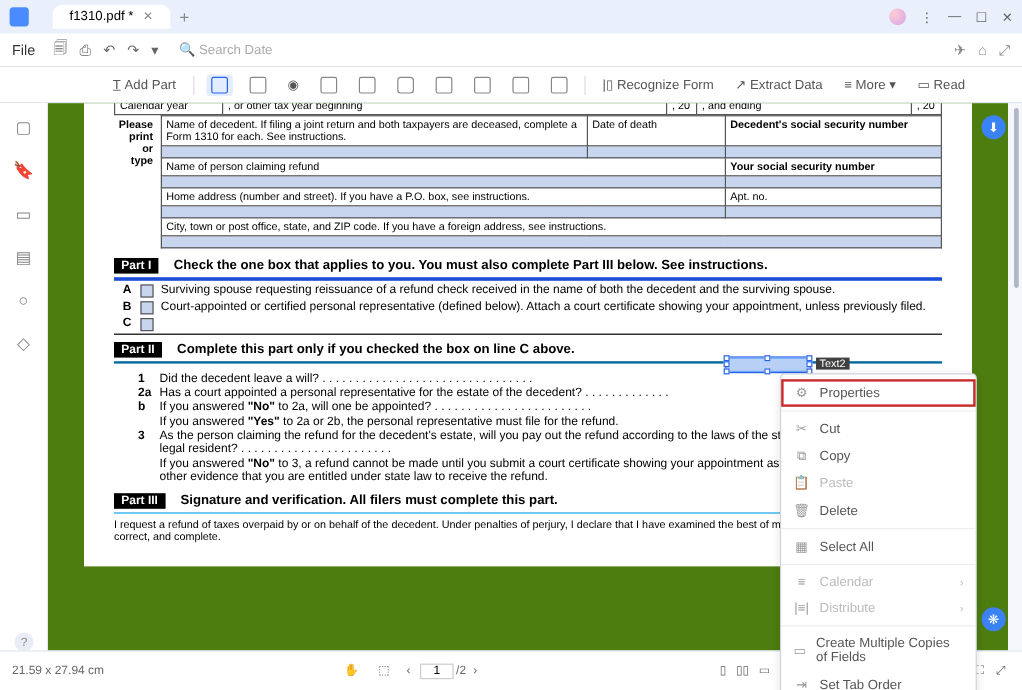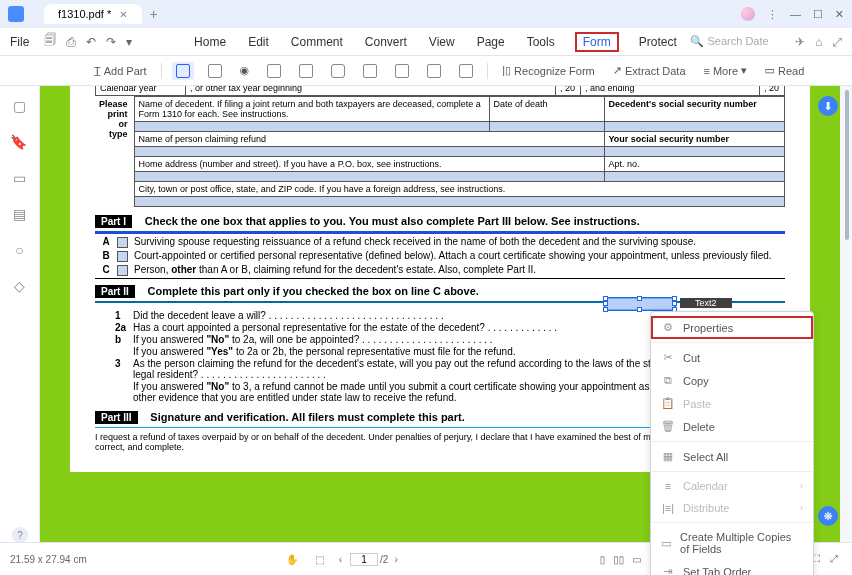--- a/index.html
+++ b/index.html
@@ -17,40 +17,40 @@
 .main-tabs { display: flex; gap: 18px; margin-left: 55px; }
 .main-tabs span { padding: 3px 2px; }
 .main-tabs .active { color: #2563eb; border: 2px solid #c92a2a; padding: 1px 6px; }
 .search-tools { margin-left: 12px; color: #aaa; font-size: 11px; }
 .right-icons { margin-left: auto; display: flex; gap: 10px; color: #888; }
 .toolbar { height: 30px; background: #fff; display: flex; align-items: center; padding-left: 90px; gap: 10px; font-size: 11px; color: #555; border-bottom: 1px solid #e0e4ec; }
 .toolbar .tb-btn { display: flex; align-items: center; gap: 3px; padding: 2px 4px; }
 .toolbar .tb-btn.active { background: #e3edff; border-radius: 3px; }
 .toolbar .tb-ico { width: 14px; height: 14px; border: 1px solid #888; border-radius: 2px; display:inline-block; }
 .toolbar .sep { width:1px; height:16px; background:#ddd; }
-.workspace { position: absolute; top: 86px; left: 40px; right: 12px; bottom: 24px; background:#84cc16; overflow:hidden; }
+.workspace { position: absolute; top: 86px; left: 40px; right: 12px; bottom: 24px; background:#4d7c0f; overflow:hidden; }
 .left-rail { position:absolute; top:86px; left:0; width:40px; bottom:24px; background:#fff; border-right:1px solid #e5e8f0; display:flex; flex-direction:column; align-items:center; padding-top:12px; gap:20px; color:#888; font-size:14px; }
 .doc { background:#fff; margin: 0 auto; width: 740px; padding: 0 25px 20px 25px; font-size: 10px; color:#000; font-family: Arial, sans-serif; }
 .doc table { border-collapse: collapse; width:100%; }
 .doc td { border:1px solid #555; padding:2px 4px; font-size:9px; vertical-align:top; }
 .doc .label-cell { border:none; text-align:right; padding-right:6px; font-size:9px; }
 .doc .blue-row td { background:#c7d5ef; height:10px; }
 .doc .part-hdr { background:#000; color:#fff; font-weight:bold; padding:1px 6px; display:inline-block; font-size:10px; }
 .doc .section-title { font-weight:bold; font-size:11px; margin-left:10px; }
 .doc .line { display:flex; font-size:10px; margin:2px 0; }
 .doc .line .lbl { width:22px; font-weight:bold; text-align:center; }
 .doc .line .chk { width:11px; height:11px; border:1px solid #555; background:#c7d5ef; margin:1px 6px 0 0; flex-shrink:0; }
 .doc .line .txt { flex:1; }
 .doc .q-line { display:flex; font-size:10px; margin:1px 0 1px 20px; }
 .doc .q-line .n { width:18px; font-weight:bold; }
 .doc .q-line .t { flex:1; }
 .form-field { position:absolute; border:1px solid #6fa8ff; background:#b8d0f5; }
 .form-field.sel { box-shadow: 0 0 0 1px #2563eb; }
 .form-field .handle { position:absolute; width:5px; height:5px; background:#fff; border:1px solid #2563eb; }
-.field-label { position:absolute; background:#404040; color:#fff; font-size:9px; padding:0 15px; }
+.field-label { position:absolute; background:#404040; color:#fff; font-size:9px; padding:0 3px; }
 .context-menu { position:absolute; width:164px; background:#fff; border:1px solid #d0d4dc; border-radius:4px; box-shadow:0 2px 8px rgba(0,0,0,0.12); font-size:11px; color:#555; padding:4px 0; z-index:50; }
 .context-menu .item { padding:5px 10px; display:flex; align-items:center; gap:8px; }
 .context-menu .item.disabled { color:#bbb; }
 .context-menu .item.hl { border:2px solid #c92a2a; padding:3px 8px; }
 .context-menu .ico { width:14px; color:#999; font-size:11px; text-align:center; }
 .context-menu .arrow { margin-left:auto; color:#bbb; font-size:9px; }
 .context-menu hr { border:none; border-top:1px solid #eee; margin:3px 0; }
 .statusbar { position:absolute; bottom:0; left:0; right:0; height:14px; background:#fff; border-top:1px solid #e0e4ec; display:flex; align-items:center; font-size:10px; color:#666; padding:16px 10px; }
 .statusbar .sp { flex:1; }
 .statusbar .pg-input { width:28px; text-align:center; border:1px solid #ccc; font-size:10px; margin:0 2px; }
@@ -77,31 +77,20 @@
   </div>
 </div>
 
 <div class="menubar">
   <span class="file">File</span>
   <span class="icon-btn">🗐</span>
   <span class="icon-btn">⎙</span>
   <span class="icon-btn">↶</span>
   <span class="icon-btn">↷</span>
   <span class="icon-btn">▾</span>
-  <div class="main-tabs">
-    <span>Home</span>
-    <span>Edit</span>
-    <span>Comment</span>
-    <span>Convert</span>
-    <span>View</span>
-    <span>Page</span>
-    <span>Tools</span>
-    <span class="active">Form</span>
-    <span>Protect</span>
-  </div>
   <span class="search-tools">🔍 <span>Search Date</span></span>
   <div class="right-icons">
     <span>✈</span>
     <span>⌂</span>
     <span>⤢</span>
   </div>
 </div>
 
 <div class="toolbar">
   <span class="tb-btn">T̲ <span>Add Part</span></span>
@@ -213,21 +202,20 @@
         <span class="txt">Surviving spouse requesting reissuance of a refund check received in the name of both the decedent and the surviving spouse.</span>
       </div>
     <div class="line">
         <span class="lbl">B</span>
         <span class="chk"></span>
         <span class="txt">Court-appointed or certified personal representative (defined below). Attach a court certificate showing your appointment, unless previously filed.</span>
       </div>
     <div class="line" style="border-bottom:1px solid #000; padding-bottom:2px">
         <span class="lbl">C</span>
         <span class="chk"></span>
-        <span class="txt"><span>Person, <b>other</b> than A or B, claiming refund for the decedent's estate. Also, complete Part II.</span></span>
       </div>
 
     <div style="margin-top:6px; border-bottom:2px solid #0369a1; padding-bottom:3px">
       <span class="part-hdr">Part II</span>
       <span class="section-title">Complete this part only if you checked the box on line C above.</span>
     </div>
     <div style="height:6px"></div>
     <div class="q-line">
         <span class="n">1</span>
         <span class="t">Did the decedent leave a will?   .    .    .    .    .    .    .    .    .    .    .    .    .    .    .    .    .    .    .    .    .    .    .    .    .    .    .    .    .    .    .    .</span>

